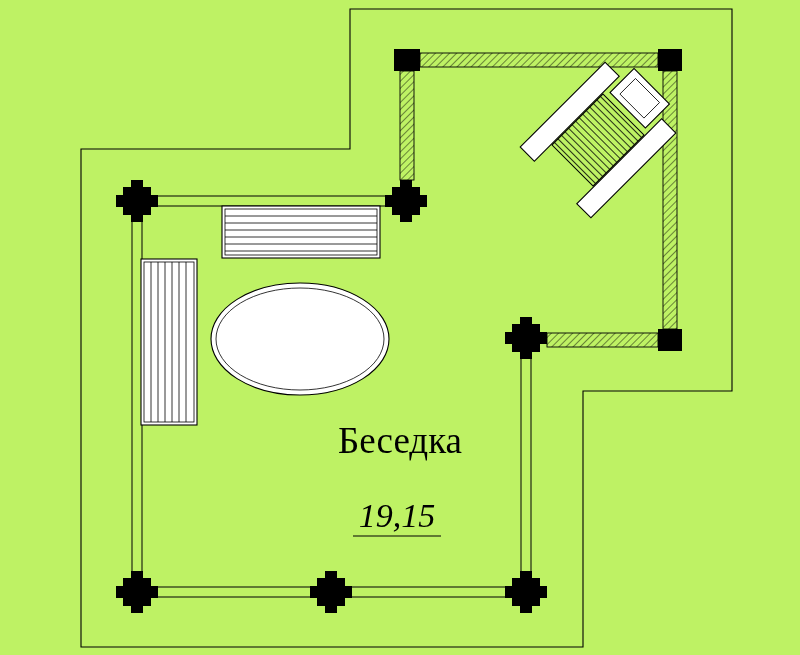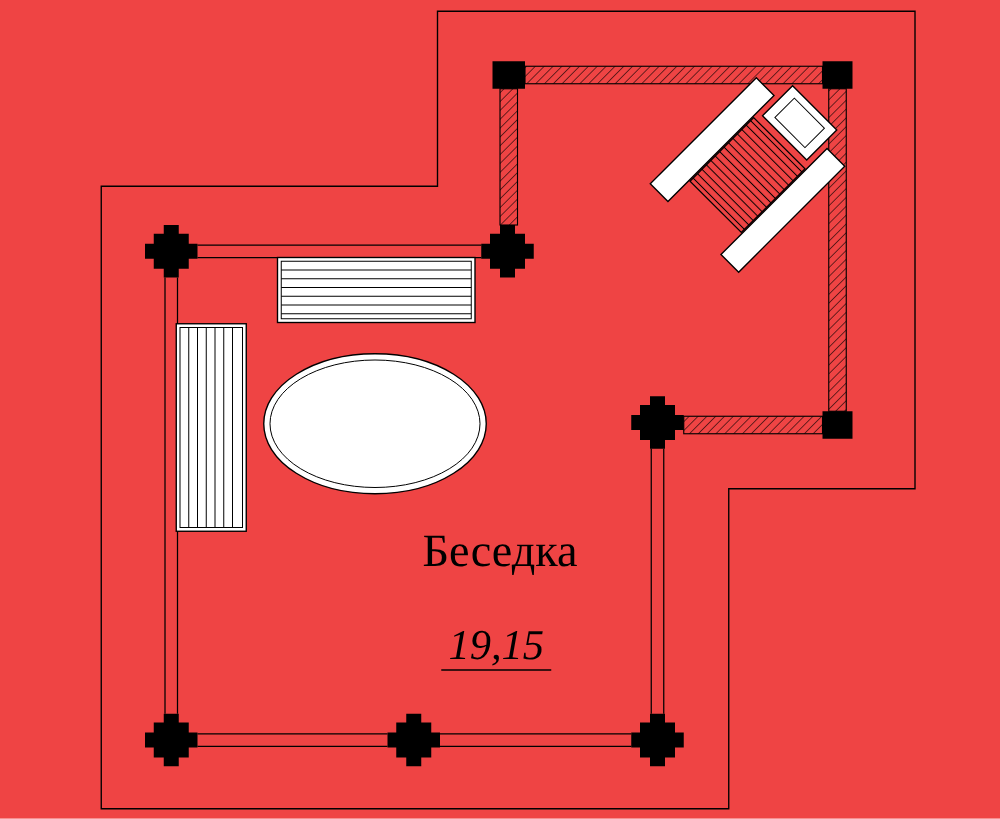--- a/index.html
+++ b/index.html
@@ -5,21 +5,21 @@
   html, body {
     margin: 0;
     padding: 0;
     background: #ffffff;
     font-family: "Liberation Serif", serif;
   }
   .canvas {
     position: relative;
     width: 800px;
     height: 655px;
-    background: #ef4444;
+    background: #bef264;
     overflow: hidden;
   }
   svg { display: block; }
   .thin   { fill: none; stroke: #000000; stroke-width: 1.1; }
   .wall   { fill: url(#hatch); stroke: #000000; stroke-width: 0.9; }
   .post   { fill: #000000; stroke: none; }
   .rail   { fill: none; stroke: #000000; stroke-width: 1; }
   .furnOuter { fill: #ffffff; stroke: #000000; stroke-width: 1.1; }
   .furnInner { fill: none; stroke: #000000; stroke-width: 0.8; }
   .slats  { fill: none; stroke: #000000; stroke-width: 0.8; }

